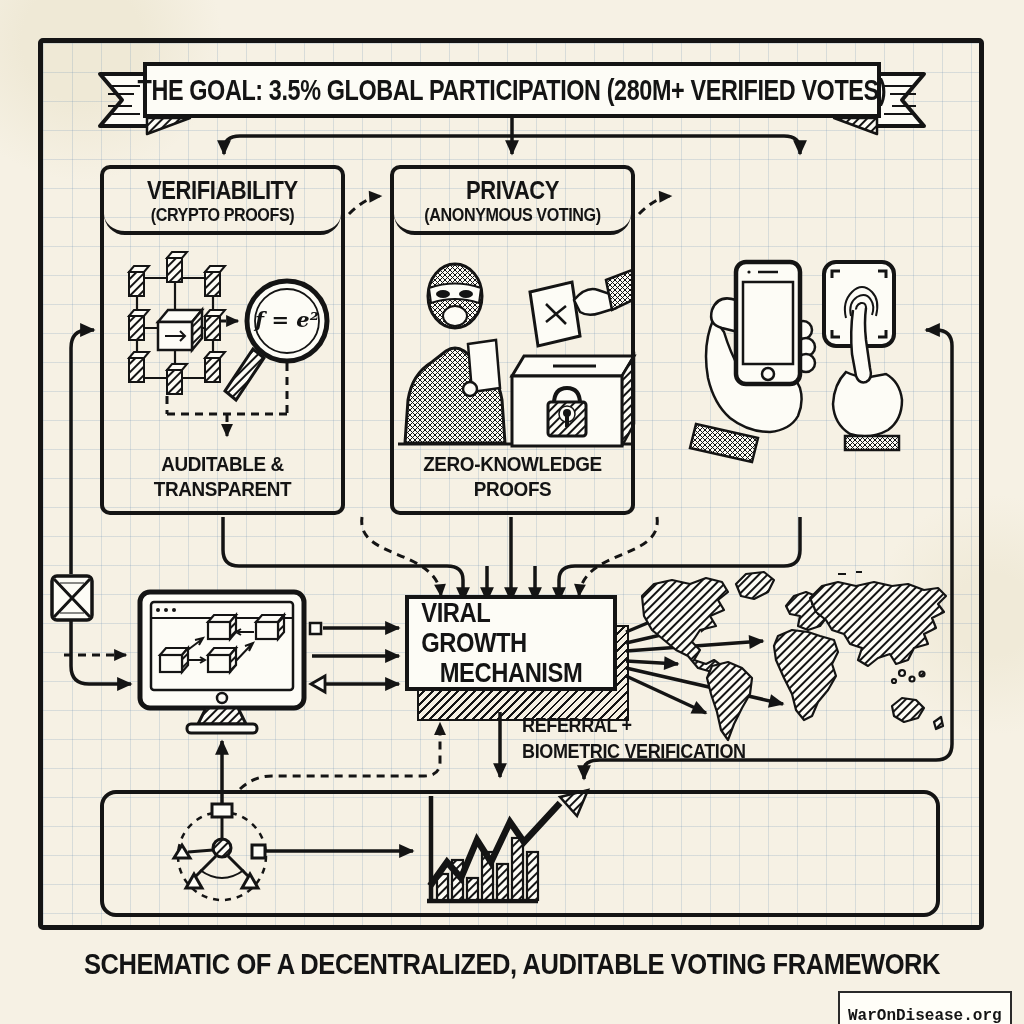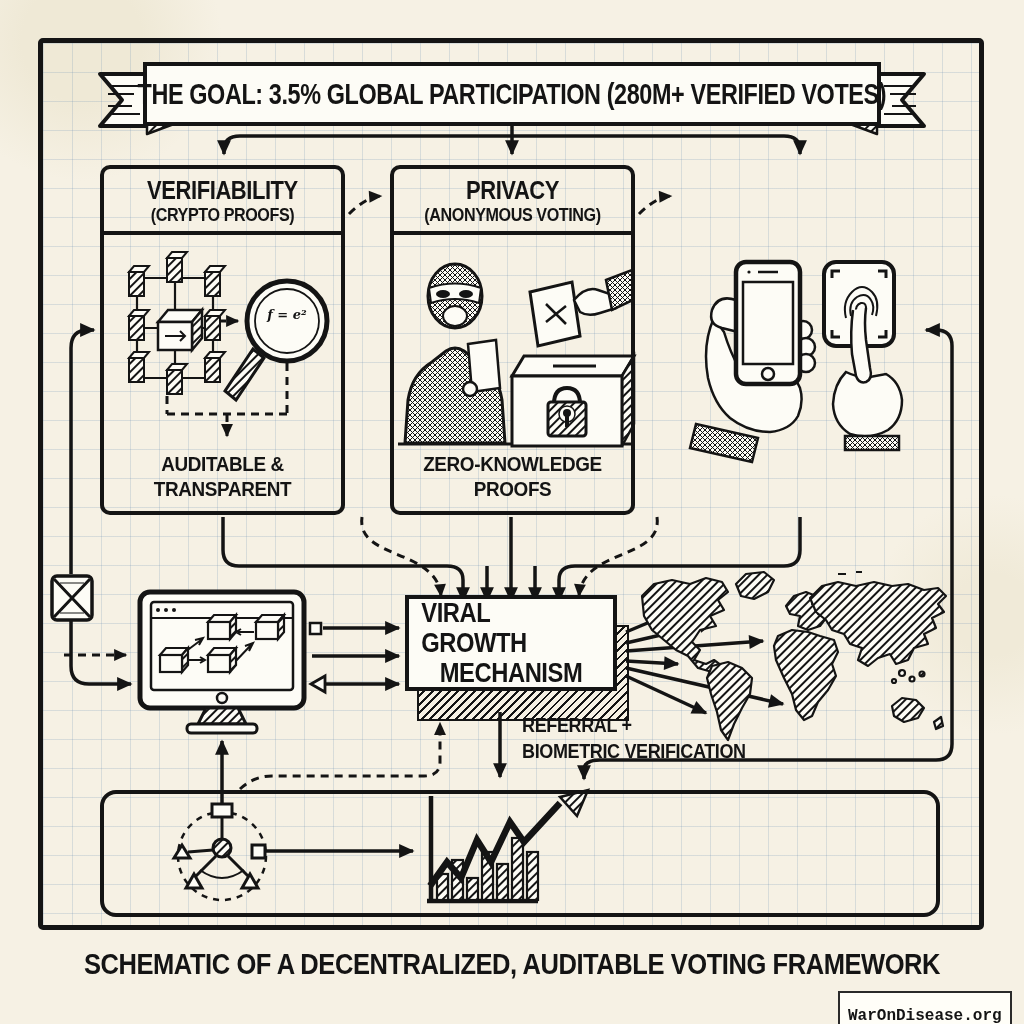--- a/index.html
+++ b/index.html
@@ -8,44 +8,44 @@
     background-image:radial-gradient(circle at 8% 4%, #efe9d6 0 60px, transparent 140px),
                      radial-gradient(circle at 97% 60%, #f0ead8 0 40px, transparent 120px);
     font-family:"Liberation Sans", sans-serif; color:#141414;}
   .frame{position:absolute;left:38px;top:38px;width:946px;height:892px;box-sizing:border-box;
     border:5px solid #141414;border-radius:5px;
     background-image:linear-gradient(rgba(125,155,185,.25) 1px, transparent 1px),
                      linear-gradient(90deg, rgba(125,155,185,.25) 1px, transparent 1px);
     background-size:29px 29px;z-index:0;}
   svg.art{position:absolute;left:0;top:0;z-index:2;}
   .panel{position:absolute;box-sizing:border-box;border:4px solid #141414;border-radius:10px;background:transparent;z-index:3;}
-  .col-head{box-sizing:border-box;height:66px;border-bottom:4px solid #141414;text-align:center;padding-top:7px;}
+  .col-head{box-sizing:border-box;height:66px;border-bottom:4px solid #141414;text-align:center;padding-top:7px;border-radius:21px;}
   .col-title{font-weight:700;font-size:25px;letter-spacing:-.5px;transform:scaleX(.88);transform-origin:center;}
   .col-sub{font-weight:700;font-size:19px;letter-spacing:-.5px;transform:scaleX(.85);transform-origin:center;margin-top:-1px;}
   .col-caption{position:absolute;bottom:10px;left:0;right:0;text-align:center;font-weight:700;font-size:21px;line-height:1.2;letter-spacing:-.4px;transform:scaleX(.9);}
-  .banner-main{position:absolute;left:143px;top:62px;width:738px;height:64px;box-sizing:border-box;
+  .banner-main{position:absolute;left:143px;top:62px;width:738px;height:56px;box-sizing:border-box;
     border:4px solid #141414;background:#fdfcf6;z-index:3;display:flex;align-items:center;justify-content:center;}
   .banner-text{font-weight:700;font-size:30px;white-space:nowrap;letter-spacing:-.5px;transform:scaleX(.78);}
   .viral-shadow{position:absolute;left:417px;top:625px;width:212px;height:96px;z-index:1;
     background:repeating-linear-gradient(135deg,#141414 0 2px,#f6f1e4 2px 6px);border:2px solid #141414;box-sizing:border-box;}
   .viral-box{position:absolute;left:405px;top:595px;width:212px;height:96px;box-sizing:border-box;border:4px solid #141414;
     background:#fdfcf6;z-index:3;display:flex;flex-direction:column;align-items:center;justify-content:center;}
   .viral-box div{font-weight:700;font-size:27px;line-height:1.12;letter-spacing:-.5px;transform:scaleX(.88);}
   .referral{position:absolute;left:522px;top:712px;z-index:3;font-weight:700;font-size:20px;line-height:1.3;letter-spacing:-.4px;transform:scaleX(.9);transform-origin:left top;}
   .bottom-box{position:absolute;left:100px;top:790px;width:840px;height:127px;box-sizing:border-box;
     border:4px solid #141414;border-radius:16px;z-index:3;}
   .support{position:absolute;left:560px;top:822px;width:370px;z-index:3;text-align:center;}
   .support .l1{font-weight:700;font-size:27px;letter-spacing:-.5px;transform:scaleX(.86);white-space:nowrap;}
   .support .l2{font-weight:700;font-size:23px;letter-spacing:-.5px;transform:scaleX(.86);white-space:nowrap;margin-top:2px;}
   .caption{position:absolute;left:0;top:948px;width:1024px;text-align:center;z-index:3;
     font-weight:700;font-size:29px;letter-spacing:-.5px;transform:scaleX(.88);white-space:nowrap;}
   .watermark{position:absolute;left:838px;top:991px;z-index:3;background:#fffef8;border:2px solid #2a2a2a;
     padding:14px 8px 3px;font-family:"Liberation Mono","DejaVu Sans Mono",monospace;font-size:16px;font-weight:700;}
   .formula{position:absolute;left:252px;top:307px;width:70px;text-align:center;z-index:3;
-    font-family:"DejaVu Serif",serif;font-style:italic;font-size:13px;font-weight:700;}
+    font-family:"DejaVu Serif",serif;font-style:italic;font-size:21px;font-weight:700;}
 </style>
 </head>
 <body>
 
 <div class="page">
   <div class="frame"></div>
   <div class="viral-shadow"></div>
 
   <svg class="art" width="1024" height="1024" viewBox="0 0 1024 1024">
     <defs>

